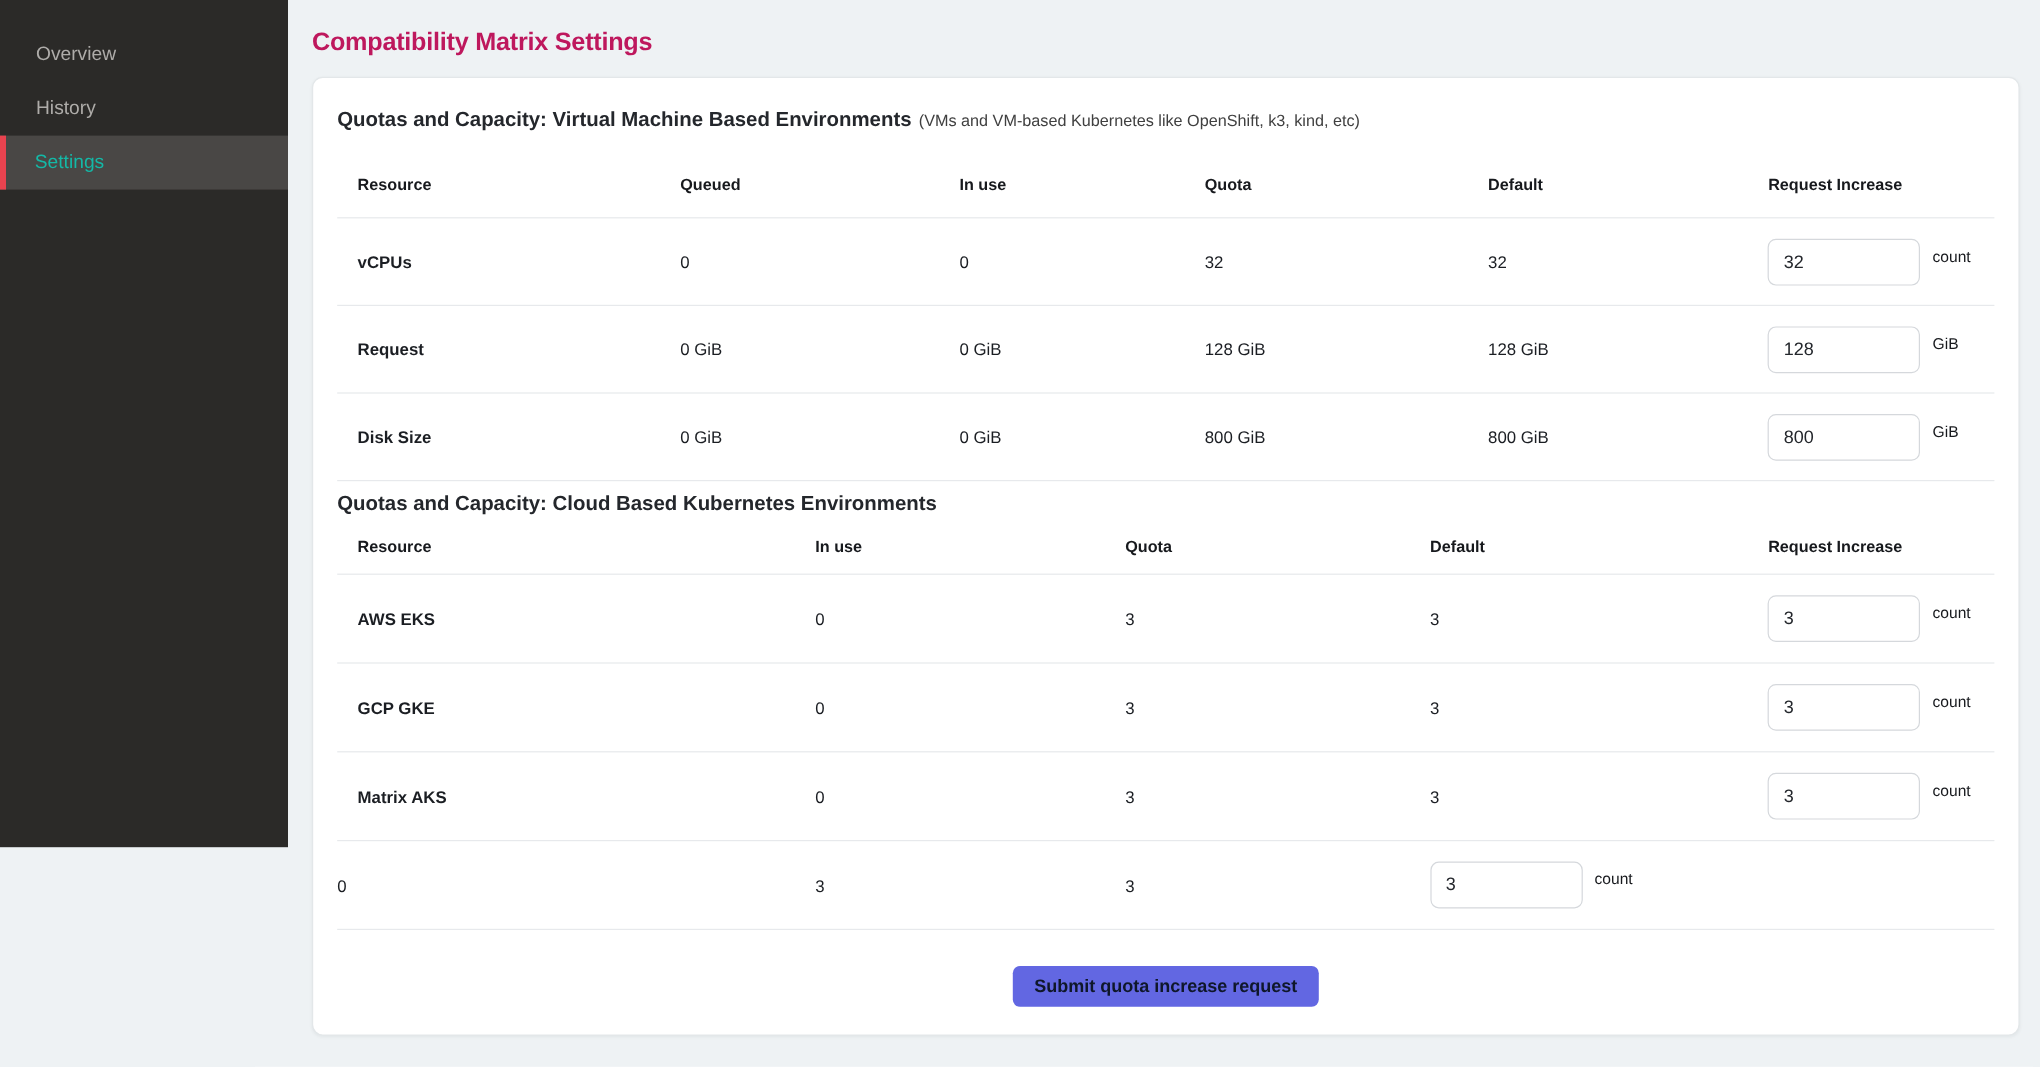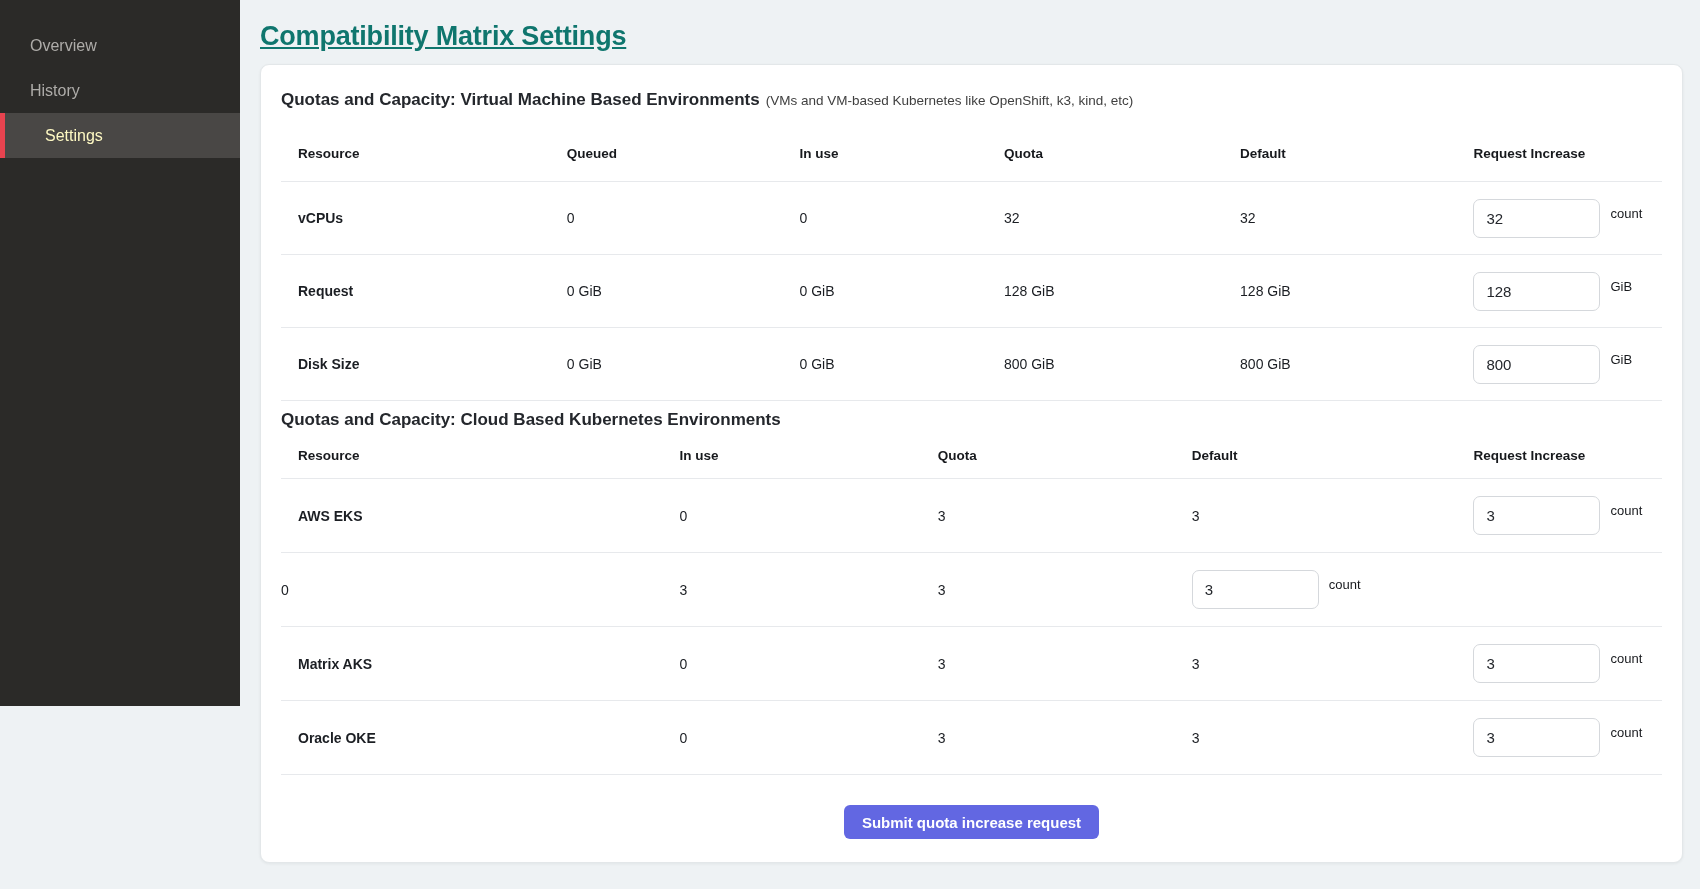--- a/index.html
+++ b/index.html
@@ -23,38 +23,37 @@
     height: 45px;
     display: flex;
     align-items: center;
     padding-left: 30px;
     font-size: 16px;
     color: #aeaca9;
     cursor: pointer;
   }
   .nav-item.active {
     background: #494745;
-    color: #fef9c3;
+    color: #14b8a6;
     border-left: 5px solid #e8434f;
-    padding-left: 40px;
+    padding-left: 24px;
   }
 
   
   .main {
     flex: 1;
     padding: 16px 17px 0 20px;
   }
   h1.page-title {
-    font-size: 27px;
+    font-size: 21px;
     line-height: 32px;
     font-weight: 700;
-    color: #0f766e;
+    color: #be185d;
     margin: 4px 0 12px 0;
     letter-spacing: -0.2px;
-    text-decoration: underline;
   }
   .card {
     background: #ffffff;
     border: 1px solid #e3e7e9;
     border-radius: 9px;
     box-shadow: 0 1px 3px rgba(20,30,40,0.06);
     padding: 20px 20px 23px 20px;
   }
 
   .section-title {
@@ -108,21 +107,21 @@
     color: #17191d;
     margin-left: 10px;
     transform: translateY(-5px);
   }
 
   
   .button-row { text-align: center; margin-top: 30px; }
   .submit-btn {
     display: inline-block;
     background: #6267e2;
-    color: #ffffff;
+    color: #0f172a;
     font-family: "Liberation Sans", sans-serif;
     font-size: 15px;
     font-weight: 700;
     border: none;
     border-radius: 6px;
     height: 34px;
     padding: 0 18px;
     cursor: pointer;
   }
 </style>
@@ -209,20 +208,21 @@
         <div class="cell">0</div>
         <div class="cell">3</div>
         <div class="cell">3</div>
         <div class="cell request">
           <input class="qinput" type="text" value="3" style="">
           <span class="unit">count</span>
         </div>
       </div>
 
       <div class="trow tdata">
+        <div class="cell first resource">GCP GKE</div>
         <div class="cell">0</div>
         <div class="cell">3</div>
         <div class="cell">3</div>
         <div class="cell request">
           <input class="qinput" type="text" value="3" style="">
           <span class="unit">count</span>
         </div>
       </div>
 
       <div class="trow tdata">
@@ -230,21 +230,20 @@
         <div class="cell">0</div>
         <div class="cell">3</div>
         <div class="cell">3</div>
         <div class="cell request">
           <input class="qinput" type="text" value="3" style="">
           <span class="unit">count</span>
         </div>
       </div>
 
       <div class="trow tdata">
-        <div class="cell first resource">Oracle OKE</div>
         <div class="cell">0</div>
         <div class="cell">3</div>
         <div class="cell">3</div>
         <div class="cell request">
           <input class="qinput" type="text" value="3" style="">
           <span class="unit">count</span>
         </div>
       </div>
     </div>
 

